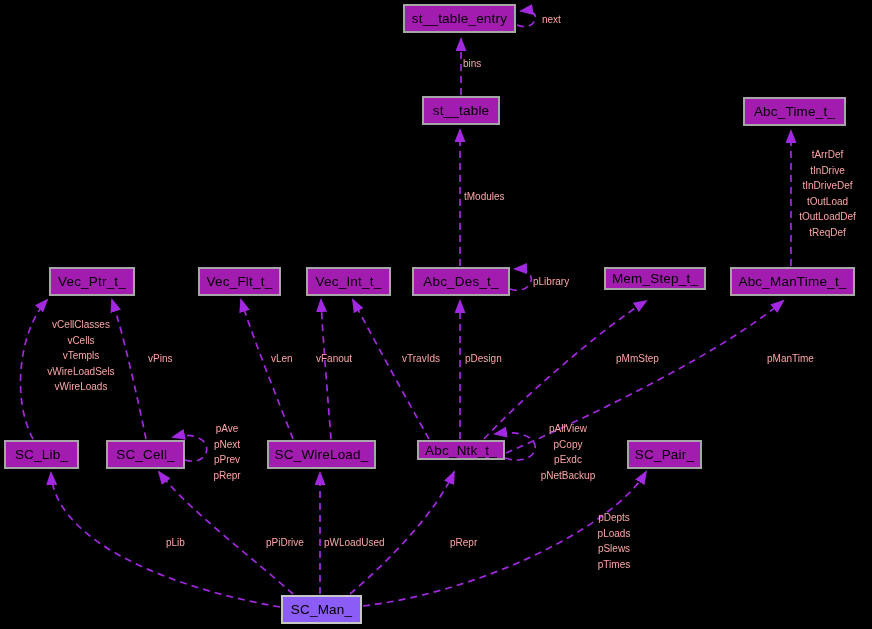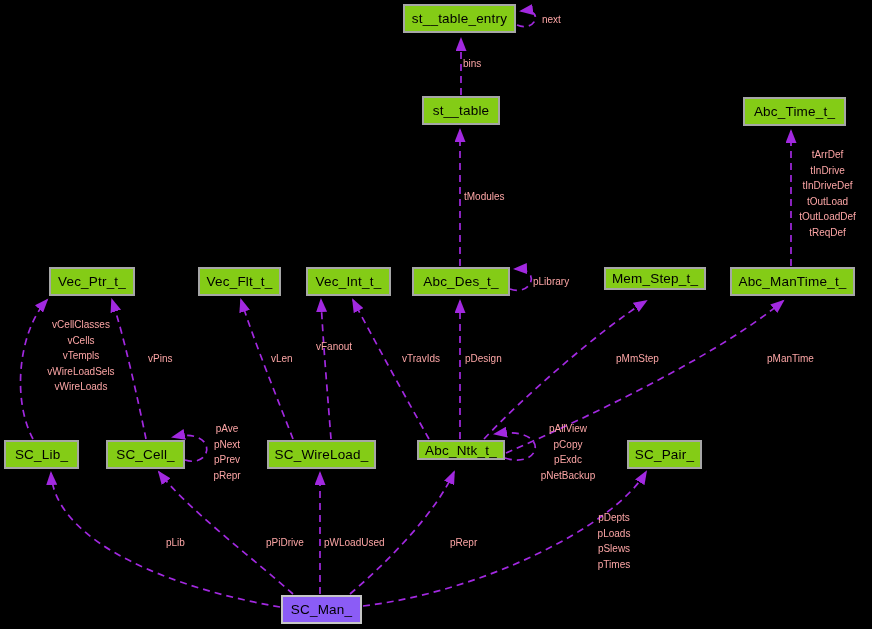--- a/index.html
+++ b/index.html
@@ -3,21 +3,21 @@
 <meta charset="utf-8">
 <style>
   html,body{margin:0;padding:0;background:#000;}
   #canvas{
     position:relative;width:872px;height:629px;background:#000;overflow:hidden;
     font-family:"Liberation Sans","DejaVu Sans",sans-serif;
   }
   #edges{position:absolute;left:0;top:0;width:872px;height:629px;}
   .node{
     position:absolute;box-sizing:border-box;
-    background:#84cc16;border:2px solid #a6a6a6;color:#000;
+    background:#a21caf;border:2px solid #a6a6a6;color:#000;
     display:flex;align-items:center;justify-content:center;
     font-size:13.5px;letter-spacing:0.2px;white-space:nowrap;z-index:2;
   }
   .node.hl{background:#8b5cf6;border-color:#c6c6c6;}
   .elabel{
     position:absolute;color:#fca5a5;font-size:10px;line-height:15.6px;
     white-space:nowrap;z-index:3;
   }
   .elabel.center{text-align:center;}
   .elabel div{white-space:nowrap;}
@@ -90,21 +90,21 @@
   <div class="elabel center" style="left:21px;top:317px;width:120px">
     <div>vCellClasses</div>
     <div>vCells</div>
     <div>vTempls</div>
     <div>vWireLoadSels</div>
     <div>vWireLoads</div>
   </div>
 
   <div class="elabel" style="left:148px;top:351px">vPins</div>
   <div class="elabel" style="left:271px;top:351px">vLen</div>
-  <div class="elabel" style="left:316px;top:339px">vFanout</div>
+  <div class="elabel" style="left:316px;top:351px">vFanout</div>
   <div class="elabel" style="left:402px;top:351px">vTravIds</div>
   <div class="elabel" style="left:465px;top:351px">pDesign</div>
   <div class="elabel" style="left:616px;top:351px">pMmStep</div>
   <div class="elabel" style="left:767px;top:351px">pManTime</div>
 
   <div class="elabel center" style="left:196px;top:421px;width:62px">
     <div>pAve</div>
     <div>pNext</div>
     <div>pPrev</div>
     <div>pRepr</div>

